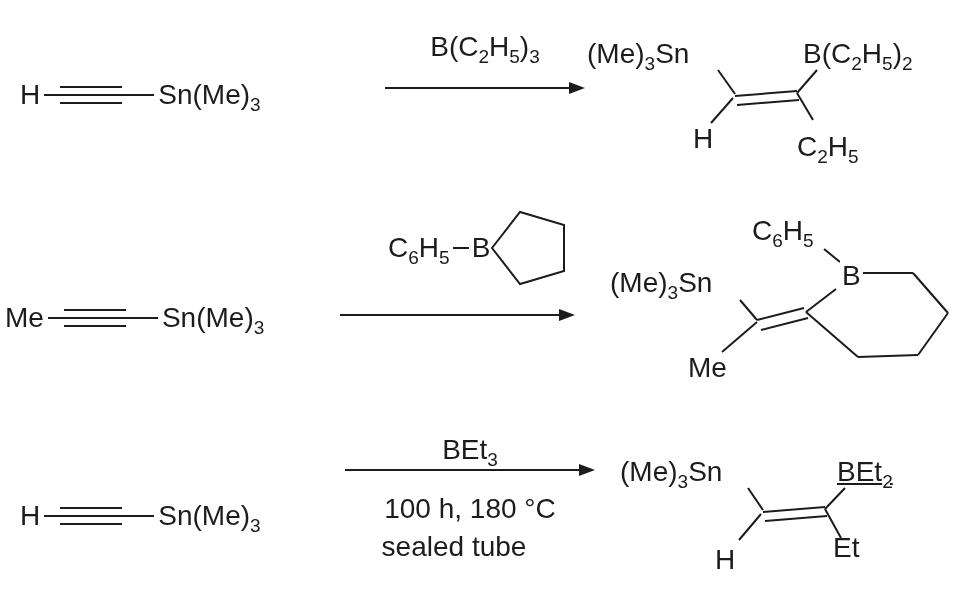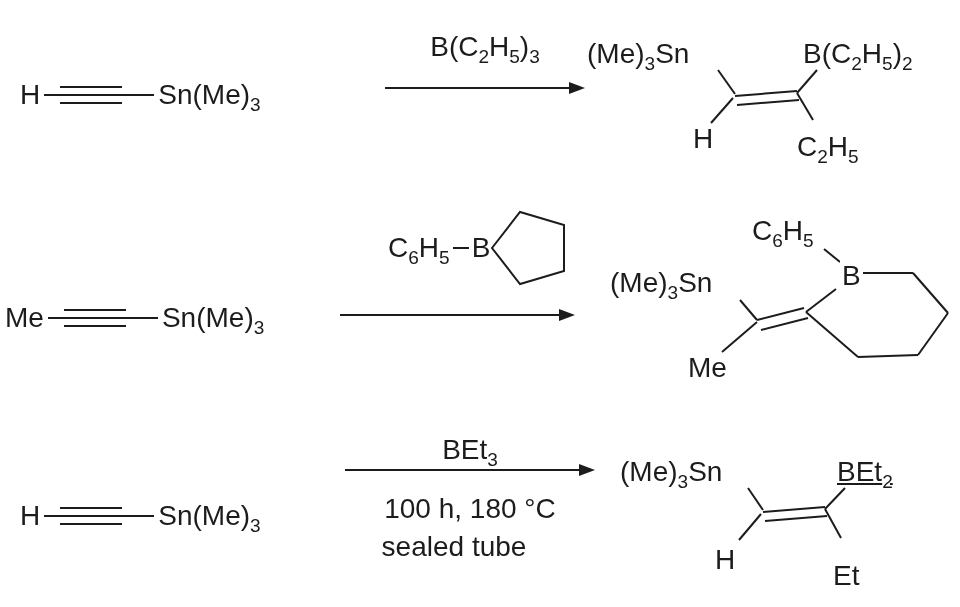--- a/index.html
+++ b/index.html
@@ -134,16 +134,16 @@
       <line class="bond" x1="133" y1="40" x2="148" y2="62"></line>
       <line class="bond" x1="148" y1="64" x2="210" y2="59"></line>
       <line class="bond" x1="150" y1="73" x2="212" y2="68"></line>
       <line class="bond" x1="146" y1="66" x2="124" y2="92"></line>
       <line class="bond" x1="210" y1="61" x2="230" y2="40"></line>
       <line class="bond" x1="210" y1="61" x2="226" y2="90"></line>
     </svg>
     <span class="lbl" style="left:5px; top:8px;">(Me)<sub>3</sub>Sn</span>
     <span class="lbl" style="left:222px; top:8px;text-decoration:underline;">BEt<sub>2</sub></span>
     <span class="lbl" style="left:100px; top:96px;">H</span>
-    <span class="lbl" style="left:218px; top:112px;">Et</span>
+    <span class="lbl" style="left:218px; top:84px;">Et</span>
   </div>
 
 </div>
 
 </body></html>

